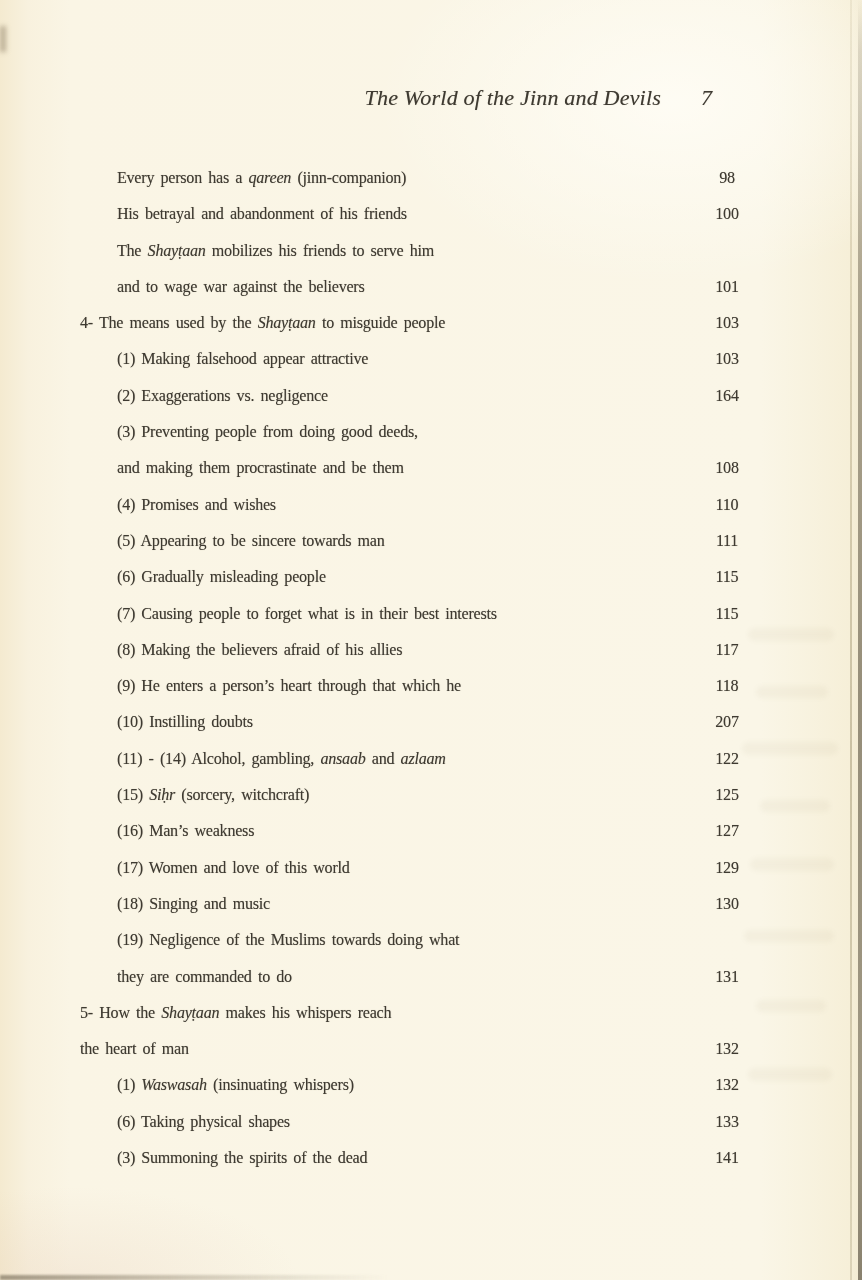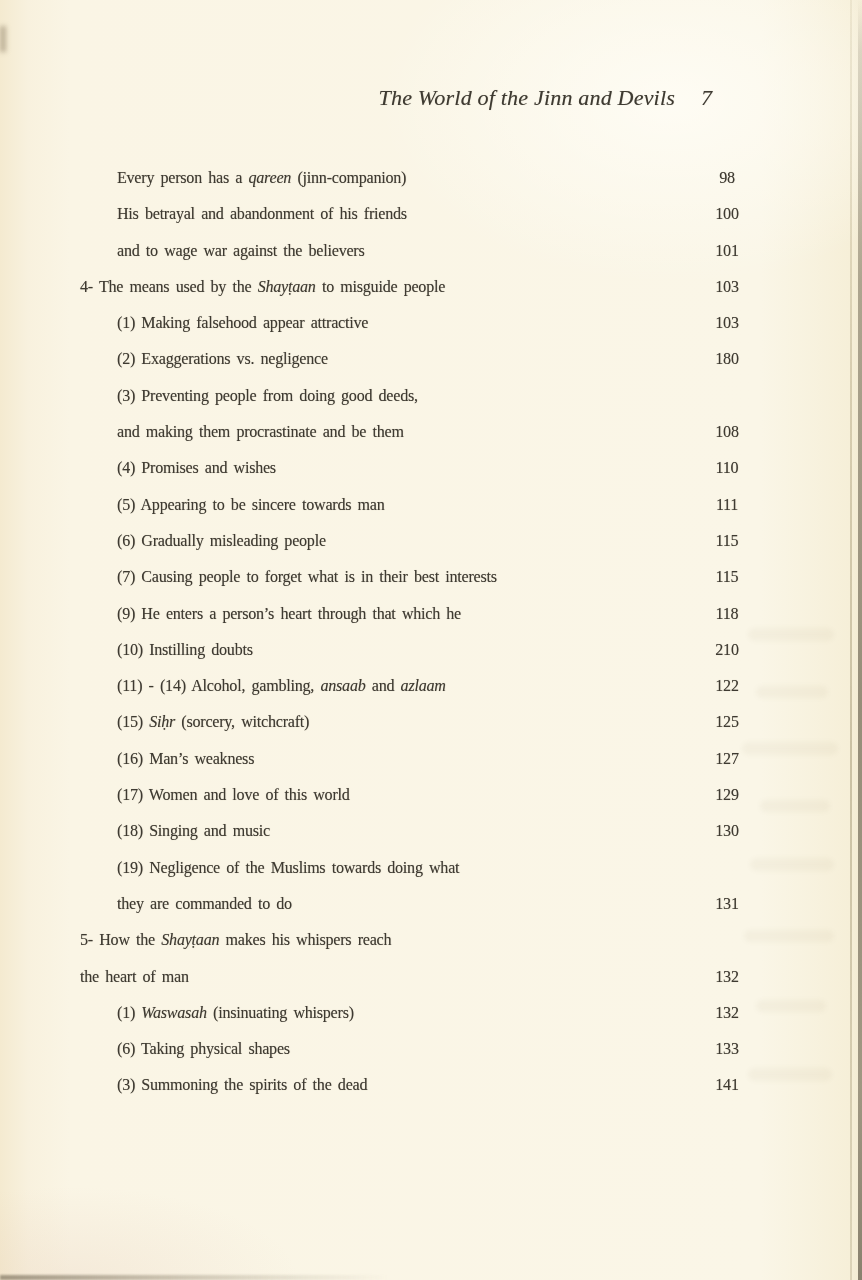--- a/index.html
+++ b/index.html
@@ -24,21 +24,21 @@
     text-shadow: 0.2px 0.2px 0.7px rgba(60,54,42,0.45);
   }
 
   
   .running-header {
     position: absolute;
     top: 85px;
     right: 150px;
     display: flex;
     align-items: baseline;
-    gap: 26px;
+    gap: 40px;
     font-size: 22px;
   }
   .running-header .title {
     font-style: italic;
     letter-spacing: 0.2px;
   }
   .running-header .folio {
     font-style: italic;
     font-size: 22px;
   }
@@ -156,41 +156,42 @@
         <div class="entry-page">98</div>
       </div>
       <div class="entry level-1">
         <div class="entry-text">
           <div class="line"><span>His betrayal and abandonment of his friends</span></div>
         </div>
         <div class="entry-page">100</div>
       </div>
       <div class="entry level-1">
         <div class="entry-text">
+          <div class="line"><span>The </span><i>Shayṭaan</i><span> mobilizes his friends to serve him</span></div>
           <div class="line"><span>and to wage war against the believers</span></div>
         </div>
         <div class="entry-page">101</div>
       </div>
       <div class="entry level-0">
         <div class="entry-text">
           <div class="line"><span>4- The means used by the </span><i>Shayṭaan</i><span> to misguide people</span></div>
         </div>
         <div class="entry-page">103</div>
       </div>
       <div class="entry level-1">
         <div class="entry-text">
           <div class="line"><span>(1) Making falsehood appear attractive</span></div>
         </div>
         <div class="entry-page">103</div>
       </div>
       <div class="entry level-1">
         <div class="entry-text">
           <div class="line"><span>(2) Exaggerations vs. negligence</span></div>
         </div>
-        <div class="entry-page">180</div>
+        <div class="entry-page">164</div>
       </div>
       <div class="entry level-1">
         <div class="entry-text">
           <div class="line"><span>(3) Preventing people from doing good deeds,</span></div>
           <div class="line"><span>and making them procrastinate and be them</span></div>
         </div>
         <div class="entry-page">108</div>
       </div>
       <div class="entry level-1">
         <div class="entry-text">
@@ -211,29 +212,35 @@
         <div class="entry-page">115</div>
       </div>
       <div class="entry level-1">
         <div class="entry-text">
           <div class="line"><span>(7) Causing people to forget what is in their best interests</span></div>
         </div>
         <div class="entry-page">115</div>
       </div>
       <div class="entry level-1">
         <div class="entry-text">
+          <div class="line"><span>(8) Making the believers afraid of his allies</span></div>
+        </div>
+        <div class="entry-page">117</div>
+      </div>
+      <div class="entry level-1">
+        <div class="entry-text">
           <div class="line"><span>(9) He enters a person’s heart through that which he</span></div>
         </div>
         <div class="entry-page">118</div>
       </div>
       <div class="entry level-1">
         <div class="entry-text">
           <div class="line"><span>(10) Instilling doubts</span></div>
         </div>
-        <div class="entry-page">210</div>
+        <div class="entry-page">207</div>
       </div>
       <div class="entry level-1">
         <div class="entry-text">
           <div class="line"><span>(11) - (14) Alcohol, gambling, </span><i>ansaab</i><span> and </span><i>azlaam</i></div>
         </div>
         <div class="entry-page">122</div>
       </div>
       <div class="entry level-1">
         <div class="entry-text">
           <div class="line"><span>(15) </span><i>Siḥr</i><span> (sorcery, witchcraft)</span></div>

